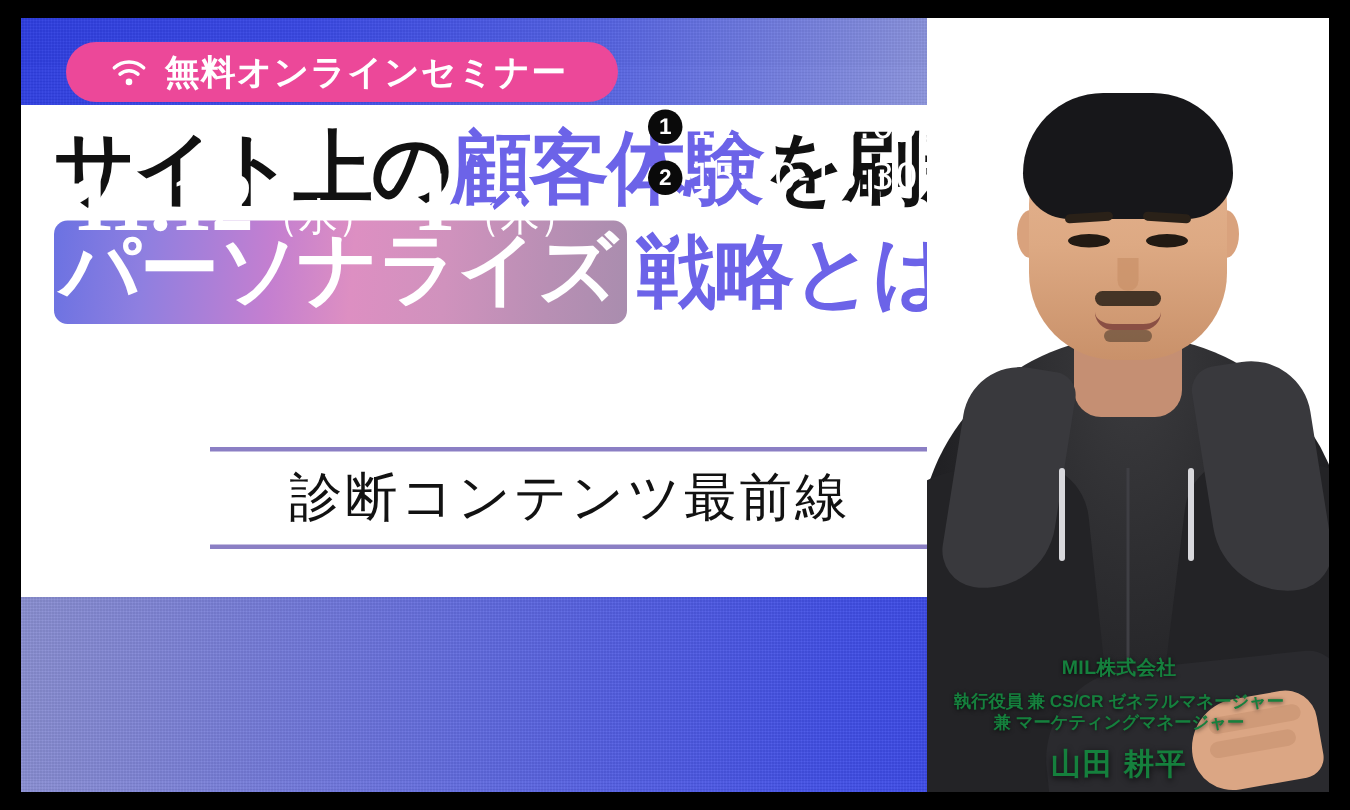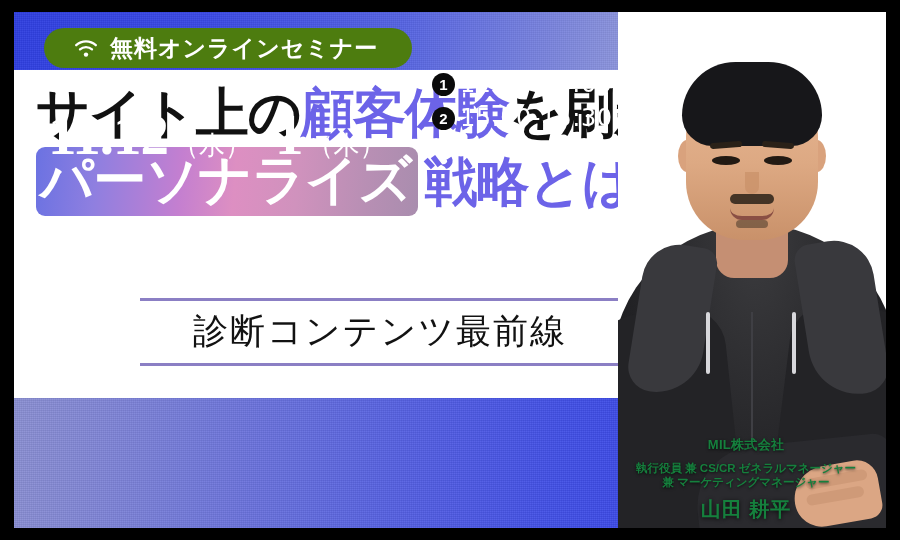--- a/index.html
+++ b/index.html
@@ -140,21 +140,21 @@
     content:"";
     position:absolute; inset:0;
     background-image:
       repeating-linear-gradient(0deg, rgba(255,255,255,.04) 0 1px, rgba(0,0,0,.04) 1px 2px),
       repeating-linear-gradient(90deg, rgba(255,255,255,.03) 0 1px, rgba(0,0,0,.03) 1px 2px);
   }
 
   .pill{
     position:absolute; left:30px; top:16px;
     height:40px;
-    background:#4d7c0f;
+    background:#ec4899;
     border-radius:22px;
     display:flex; align-items:center;
     padding:0 34px 0 30px;
     z-index:4;
   }
   .pill .wifi{ margin-right:12px; display:flex; }
   .pill-label{
     color:#fff;
     font-size:23px;
     font-weight:bold;

